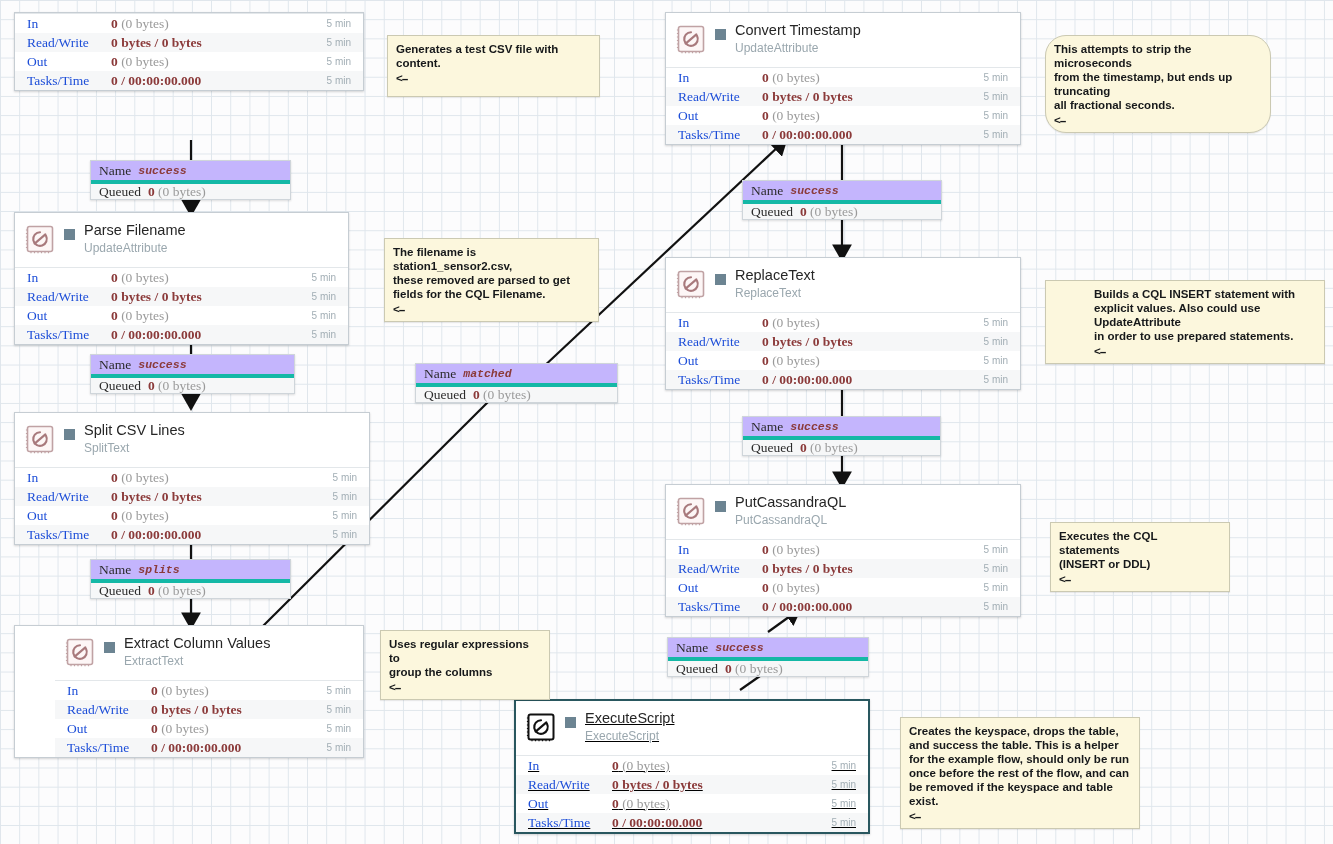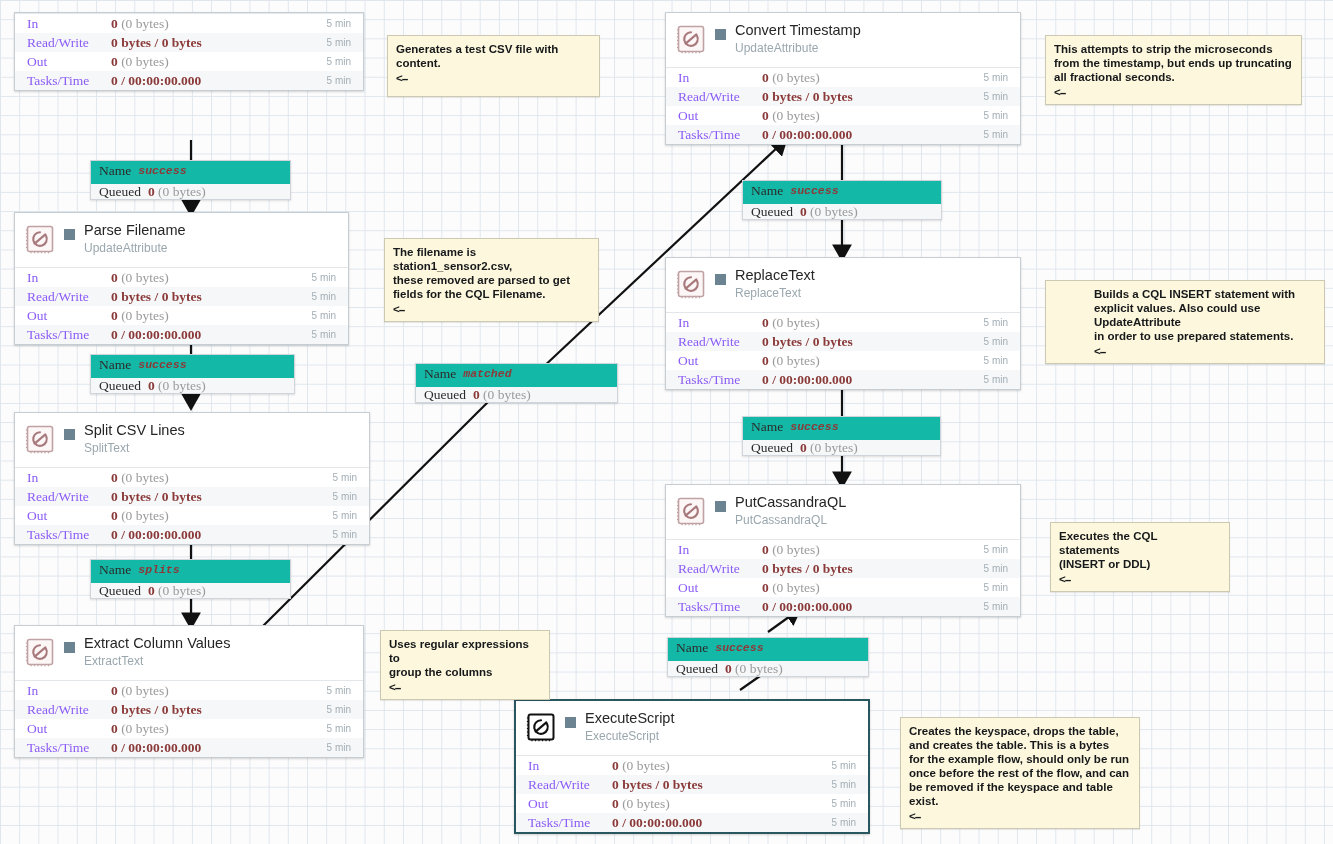--- a/index.html
+++ b/index.html
@@ -33,28 +33,28 @@
     font-family:"Liberation Sans", sans-serif;
     font-size:14.5px; color:#262626; line-height:17px; white-space:nowrap;
   }
   .proc-type {
     font-family:"Liberation Sans", sans-serif;
     font-size:12px; color:#9aa7ae; line-height:16px; margin-top:1px; white-space:nowrap;
   }
   .stats { border-top:1px solid #e3e7ea; }
   .stat-row { display:flex; align-items:center; height:19px; font-size:13.5px; padding:0 12px 0 12px; }
   .stat-row.alt { background:#f6f7f8; }
-  .stat-label { color:#8b5cf6; width:84px; flex:none; }
+  .stat-label { color:#1d4ed8; width:84px; flex:none; }
   .stat-val { color:#8b3a3a; font-weight:bold; flex:1; white-space:nowrap; }
   .stat-val .dim { color:#9a9a9a; font-weight:normal; }
   .stat-time { color:#a2aeb5; font-family:"Liberation Sans", sans-serif; font-size:10px; flex:none; }
 
   
   .conn {
-    position:absolute; background:#14b8a6; border:1px solid #cfd5da;
+    position:absolute; background:#c4b5fd; border:1px solid #cfd5da;
     box-shadow:0 1px 2px rgba(0,0,0,.13); font-size:13.5px;
   }
   .conn-row { display:flex; align-items:center; height:19px; padding:0 8px; }
   .conn-row.alt { background:#f6f7f8; border-top:4px solid #14b8a6; }
   .conn-key { color:#2b2b2b; margin-right:7px; }
   .conn-v { font-family:"Liberation Mono", monospace; font-size:11.5px; color:#8b3a3a; font-weight:bold;font-style:italic; }
   .conn-n { color:#8b3a3a; font-weight:bold; }
   .conn-n .dim { color:#9a9a9a; font-weight:normal; font-family:"Liberation Serif", serif; font-size:13.5px; }
 
   
@@ -206,21 +206,21 @@
         <span class="stat-val"><span>0</span> <span class="dim">(0 bytes)</span></span>
         <span class="stat-time">5 min</span>
       </div>
       <div class="stat-row alt">
         <span class="stat-label">Tasks/Time</span>
         <span class="stat-val">0 / 00:00:00.000</span>
         <span class="stat-time">5 min</span>
       </div>
     </div>
       </div>
-      <div class="proc" style="left: 14px; top: 625px; width: 350px;">
+      <div class="proc" style="left: 14px; top: 625px; width: 350px; padding-left: 40px;">
         <div class="proc-head">
       <div class="proc-icon">
             <svg width="30" height="30" viewBox="0 0 30 30">
     <rect x="2.5" y="2.5" width="25" height="25" rx="2" ry="2" fill="#fdf6f6" stroke="#c0a2a4" stroke-width="1.6"></rect>
     <g stroke="#c0a2a4" stroke-width="1.2">
       <path d="M6,27.5 L6,29.2 M9.5,27.5 L9.5,29.2 M13,27.5 L13,29.2 M16.5,27.5 L16.5,29.2 M20,27.5 L20,29.2 M23.5,27.5 L23.5,29.2"></path>
       <path d="M2.5,6 L0.9,6 M2.5,9.5 L0.9,9.5 M2.5,13 L0.9,13 M2.5,16.5 L0.9,16.5 M2.5,20 L0.9,20 M2.5,23.5 L0.9,23.5"></path>
     </g>
     <path d="M15,8.2 a6.8,6.8 0 1 0 6.0,3.6" fill="none" stroke="#a8797c" stroke-width="2.1" stroke-linecap="round"></path>
     <path d="M9.6,19.6 L20.4,10.4" stroke="#a8797c" stroke-width="2.1" stroke-linecap="round"></path>
@@ -374,21 +374,21 @@
         <span class="stat-val"><span>0</span> <span class="dim">(0 bytes)</span></span>
         <span class="stat-time">5 min</span>
       </div>
       <div class="stat-row alt">
         <span class="stat-label">Tasks/Time</span>
         <span class="stat-val">0 / 00:00:00.000</span>
         <span class="stat-time">5 min</span>
       </div>
     </div>
       </div>
-      <div class="proc selected" style="left: 514px; top: 699px; width: 356px;">
+      <div class="proc selected" style="left: 514px; top: 699px; width: 356px; text-decoration: underline;">
         <div class="proc-head">
       <div class="proc-icon">
             <svg width="30" height="30" viewBox="0 0 30 30">
     <rect x="2.5" y="2.5" width="25" height="25" rx="2" ry="2" fill="#fff" stroke="#111" stroke-width="2"></rect>
     <g stroke="#111" stroke-width="1.2">
       <path d="M6,27.5 L6,29.2 M9.5,27.5 L9.5,29.2 M13,27.5 L13,29.2 M16.5,27.5 L16.5,29.2 M20,27.5 L20,29.2 M23.5,27.5 L23.5,29.2"></path>
       <path d="M2.5,6 L0.9,6 M2.5,9.5 L0.9,9.5 M2.5,13 L0.9,13 M2.5,16.5 L0.9,16.5 M2.5,20 L0.9,20 M2.5,23.5 L0.9,23.5"></path>
     </g>
     <path d="M15,8.2 a6.8,6.8 0 1 0 6.0,3.6" fill="none" stroke="#111" stroke-width="2.1" stroke-linecap="round"></path>
     <path d="M9.6,19.6 L20.4,10.4" stroke="#111" stroke-width="2.1" stroke-linecap="round"></path>
@@ -490,21 +490,21 @@
      </div>
      <div class="conn-row alt">
        <span class="conn-key">Queued</span>
        <span class="conn-n"><span>0</span> <span class="dim">(0 bytes)</span></span>
      </div>
       </div>
       <div class="note" style="left: 387px; top: 35px; width: 213px; min-height: 62px;">
         <div>Generates a test CSV file with content.</div>
         <span class="arrow">&lt;--</span>
       </div>
-      <div class="note" style="left: 1045px; top: 35px; width: 257px; min-height: 64px;">
+      <div class="note" style="left: 1045px; top: 35px; width: 226px; min-height: 64px; border-radius: 21px;">
         <div>This attempts to strip the microseconds</div>
         <div>from the timestamp, but ends up truncating</div>
         <div>all fractional seconds.</div>
         <span class="arrow">&lt;--</span>
       </div>
       <div class="note" style="left: 384px; top: 238px; width: 215px; min-height: 72px;">
         <div>The filename is station1_sensor2.csv,</div>
         <div>these removed are parsed to get</div>
         <div>fields for the CQL Filename.</div>
         <span class="arrow">&lt;--</span>
@@ -520,21 +520,21 @@
         <div>(INSERT or DDL)</div>
         <span class="arrow">&lt;--</span>
       </div>
       <div class="note" style="left: 380px; top: 630px; width: 170px; min-height: 50px;">
         <div>Uses regular expressions to</div>
         <div>group the columns</div>
         <span class="arrow">&lt;--</span>
       </div>
       <div class="note" style="left: 900px; top: 717px; width: 240px; min-height: 94px;">
         <div>Creates the keyspace, drops the table,</div>
-        <div>and creates the table. This is a bytes</div>
+        <div>and success the table. This is a helper</div>
         <div>for the example flow, should only be run</div>
         <div>once before the rest of the flow, and can</div>
         <div>be removed if the keyspace and table exist.</div>
         <span class="arrow">&lt;--</span>
       </div>
     </div>
 
 </div>
 
 </body></html>

